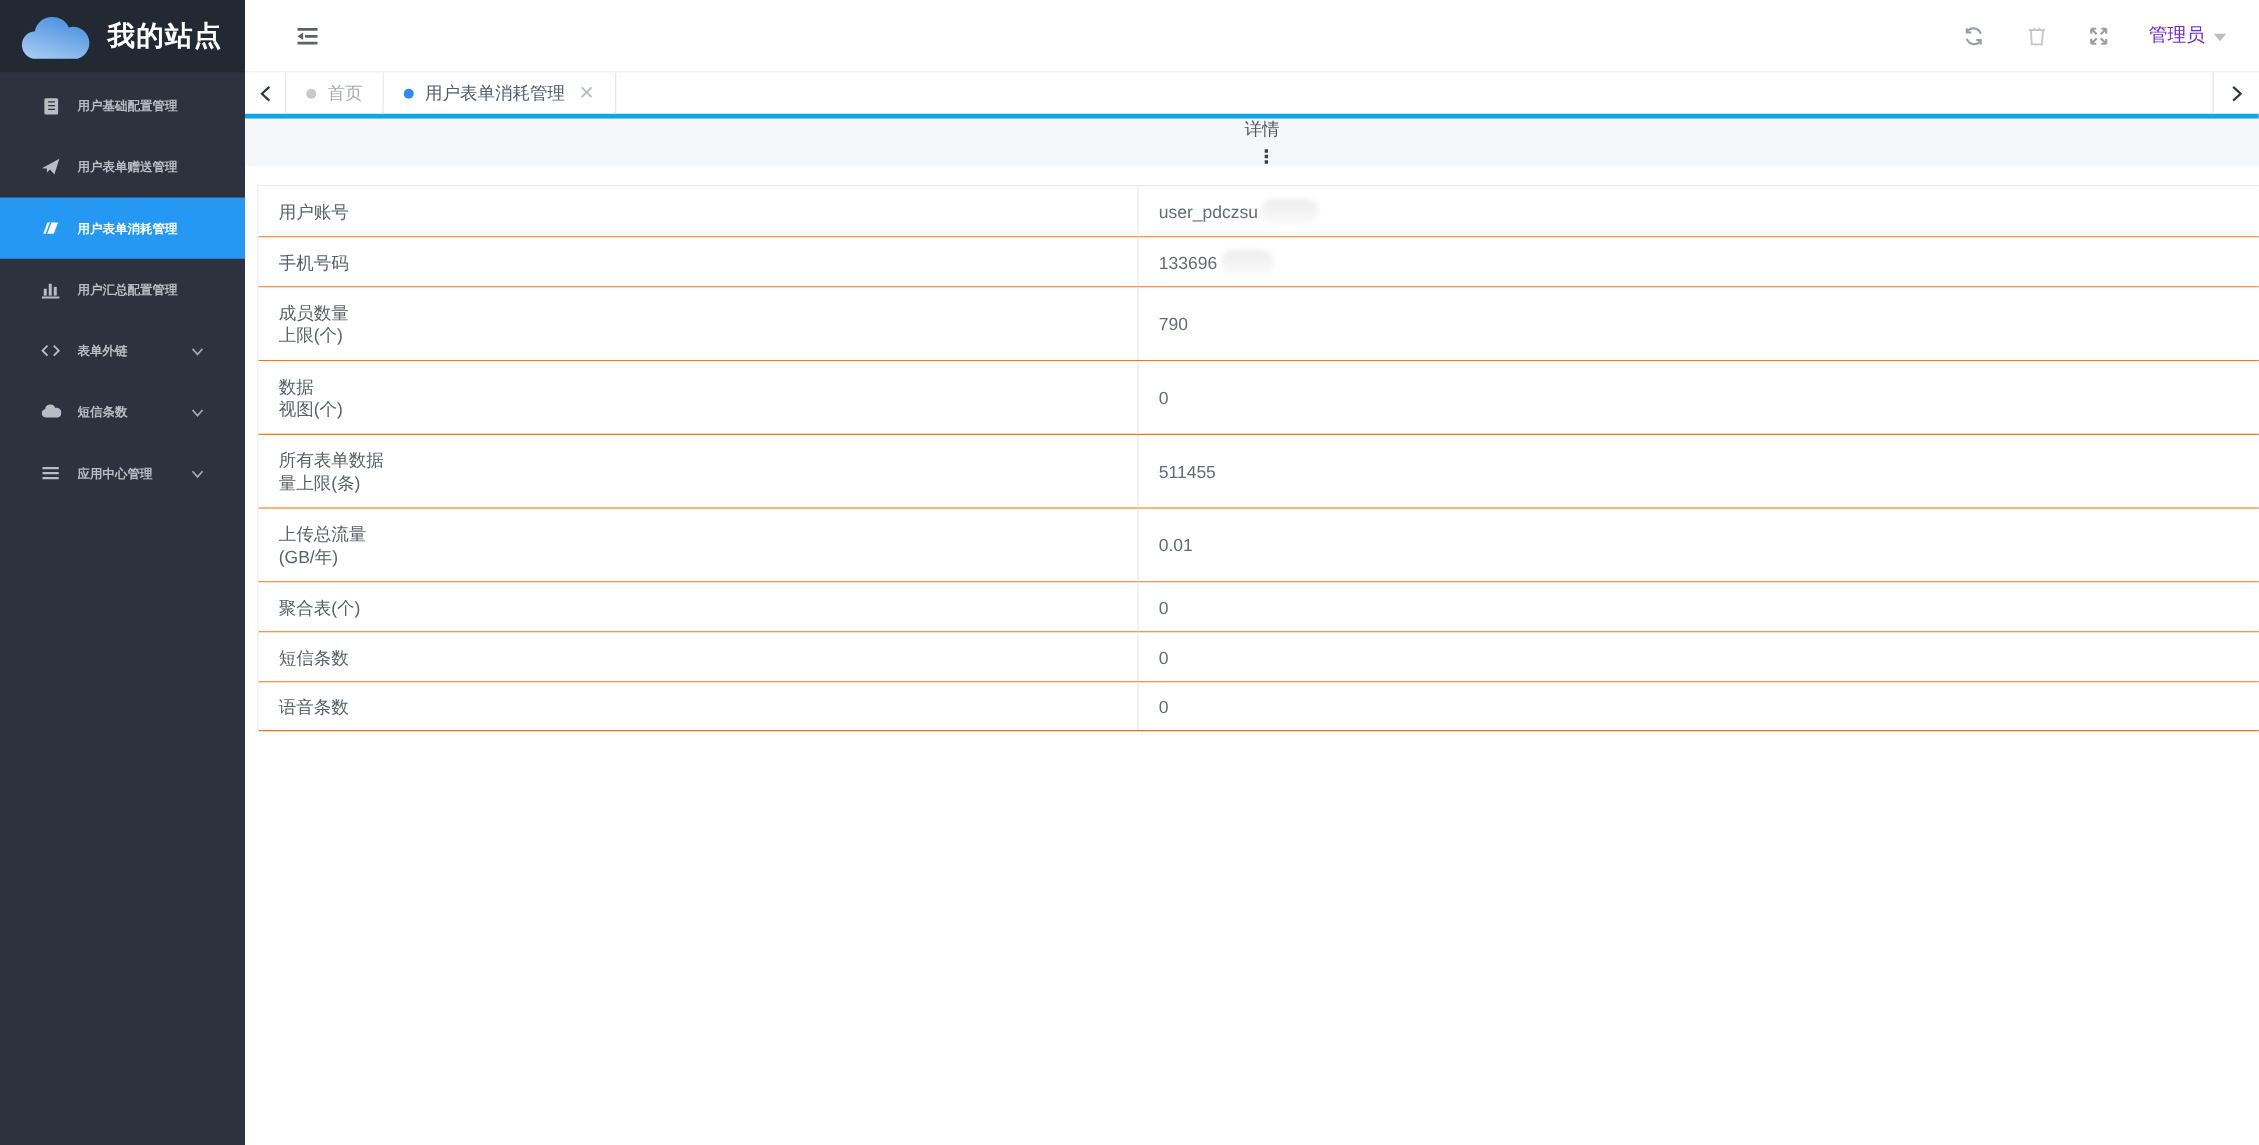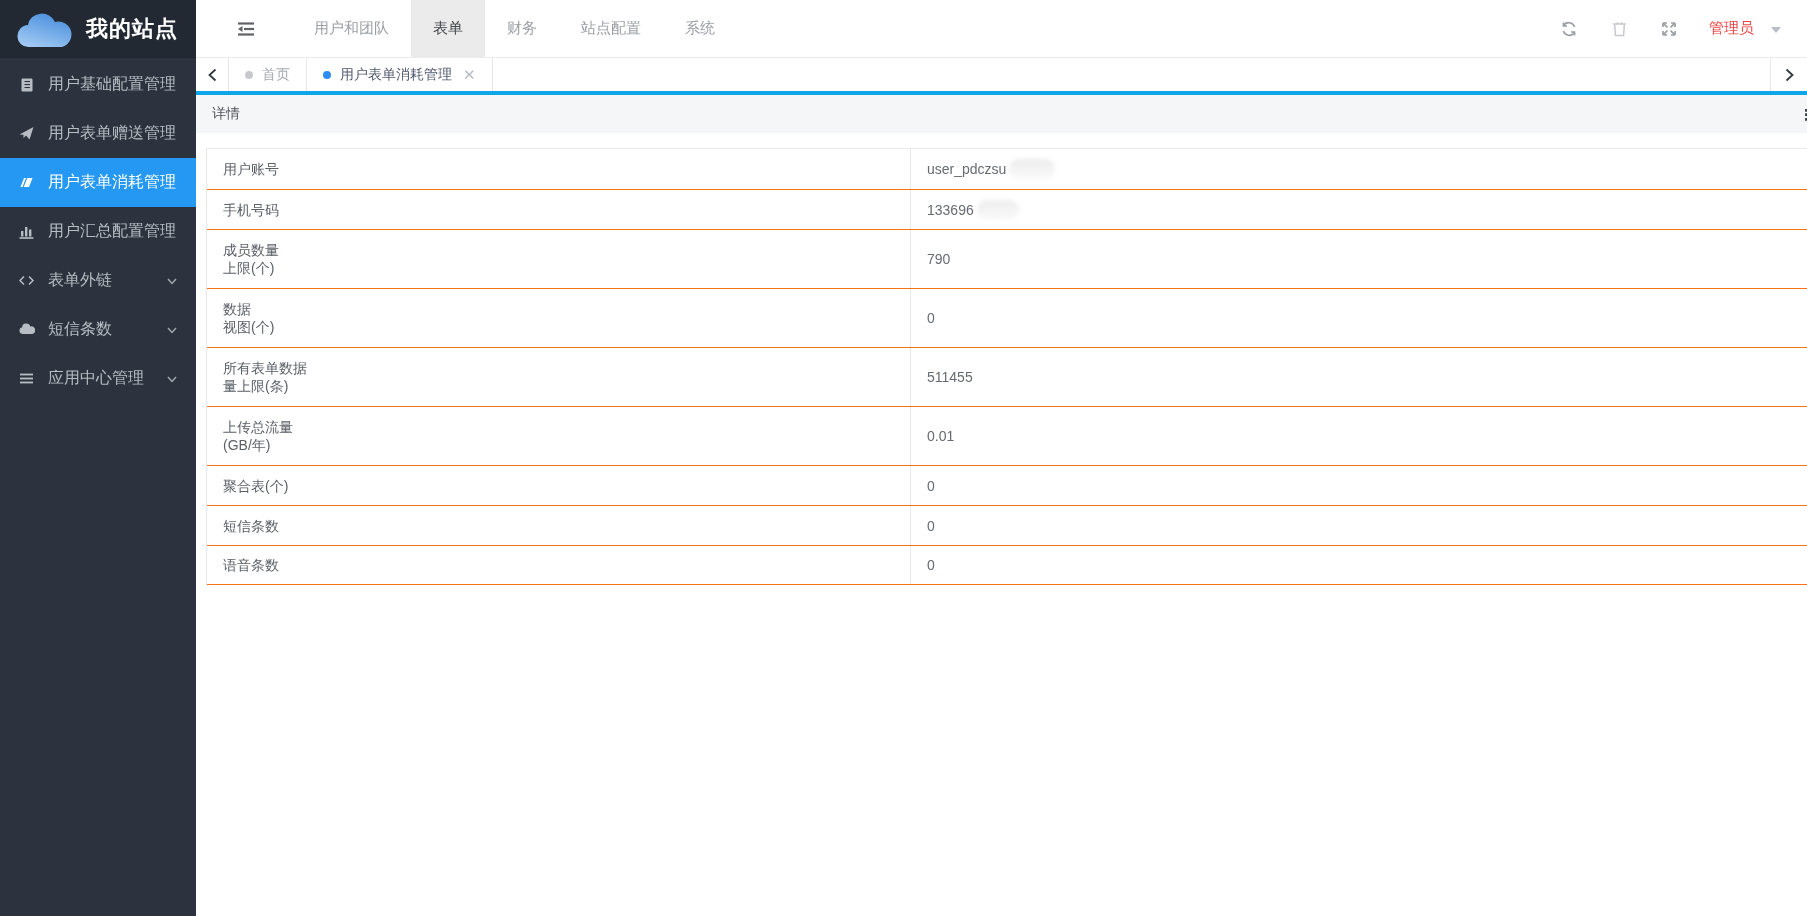--- a/index.html
+++ b/index.html
@@ -4,57 +4,57 @@
 <style>
   * { margin:0; padding:0; box-sizing:border-box; }
   html,body { width:1807px; height:916px; overflow:hidden; font-family:"Liberation Sans","DejaVu Sans",sans-serif; background:#fff; }
 
   
   .sidebar { position:absolute; left:0; top:0; width:196px; height:916px; background:#2c333e; z-index:5; }
   .logo { height:58px; background:#222933; display:flex; align-items:center; padding-left:14px; }
   .logo-cloud { width:58px; height:40px; flex:0 0 auto; }
   .logo-title { color:#fff; font-size:22px; font-weight:bold; margin-left:14px; letter-spacing:1px; }
   .menu { padding-top:2px; }
-  .menu-item { height:49px; display:flex; align-items:center; padding:0 18px; color:#b7bdc3; font-size:16px; cursor:pointer; }
+  .menu-item { height:49px; display:flex; align-items:center; padding:0 32px; color:#b7bdc3; font-size:10px; cursor:pointer;font-weight:bold; }
   .menu-item .mi-icon { width:17px; height:17px; flex:0 0 auto; margin-right:13px; display:flex; align-items:center; justify-content:center; }
   .menu-item .mi-label { flex:1 1 auto; white-space:nowrap; overflow:hidden; }
   .menu-item .mi-caret { width:12px; height:12px; flex:0 0 auto; opacity:.85; }
   .menu-item.active { background:#2598f3; color:#fff; }
   .menu-item svg { display:block; }
 
   
   .main { position:absolute; left:196px; top:0; right:0; bottom:0; background:#fff; }
 
   
   .topnav { height:58px; background:#fff; border-bottom:1px solid #ececec; display:flex; align-items:center; }
   .collapse-btn { margin-left:38px; width:24px; height:24px; display:flex; align-items:center; justify-content:center; cursor:pointer; }
   .nav-items { display:flex; height:100%; margin-left:34px; }
   .nav-item { height:100%; display:flex; align-items:center; padding:0 22px; font-size:15px; color:#9b9ea3; cursor:pointer; white-space:nowrap; }
   .nav-item.active { background:#ebebeb; color:#43474c; }
   .nav-right { margin-left:auto; display:flex; align-items:center; gap:30px; padding-right:26px; }
   .nav-tool { width:20px; height:20px; display:flex; align-items:center; justify-content:center; cursor:pointer; }
-  .admin { display:flex; align-items:center; gap:17px; color:#ef4444; font-size:15px; cursor:pointer; }
+  .admin { display:flex; align-items:center; gap:7px; color:#6d28d9; font-size:15px; cursor:pointer; }
   .admin-caret { width:0; height:0; border-left:5px solid transparent; border-right:5px solid transparent; border-top:6px solid #b9bec4; margin-top:2px; }
 
   
   .tabstrip { height:37px; background:#fff; border-bottom:4px solid #0ea5e9; display:flex; align-items:stretch; }
   .tab-arrow { width:33px; display:flex; align-items:center; justify-content:center; cursor:pointer; }
   .tab-arrow.left { border-right:1px solid #e8e8e8; }
   .tab-arrow.right { border-left:1px solid #e8e8e8; width:37px; }
   .tab { display:flex; align-items:center; gap:9px; padding:0 16px; border-right:1px solid #e8e8e8; font-size:14px; cursor:pointer; white-space:nowrap; }
   .tab .dot { width:8px; height:8px; border-radius:50%; }
   .tab.inactive { color:#a6a9ad; }
   .tab.inactive .dot { background:#c8c9cc; }
   .tab.active { color:#515a6e; }
   .tab.active .dot { background:#2d8cf0; }
   .tab-close { color:#b7bcc4; font-size:15px; margin-left:2px; cursor:pointer; line-height:1; }
   .tab-spacer { flex:1 1 auto; }
 
   
-  .detail-bar { height:38px; background:#f5f6f7; display:flex; align-items:center; justify-content:space-between; padding-left:16px; }
+  .detail-bar { height:38px; background:#f5f6f7; display:flex; align-items:center; justify-content:space-between; padding-left:16px;flex-direction:column; }
   .detail-title { font-size:14px; color:#51565e; }
   .detail-more { color:#3a3f45; font-size:15px; font-weight:bold; letter-spacing:0; margin-right:-7px; line-height:1; }
 
   
   .dtable { margin:15px 0 0 10px; width:calc(100% - 10px); border-top:1px solid #e9e9e9; border-left:1px solid #e9e9e9; }
   .drow { display:flex; border-bottom:1px solid #f97316; background:#fff; }
   .dlabel { width:704px; flex:0 0 auto; border-right:1px solid #e9e9e9; padding:0 16px; display:flex; flex-direction:column; justify-content:center; font-size:14px; color:#5a5f66; line-height:18px; }
   .dvalue { flex:1 1 auto; padding:0 16px; display:flex; align-items:center; font-size:14px; color:#666b71; }
   .h41 { height:41px; } .h40 { height:40px; } .h59 { height:59px; } .h39 { height:39px; }
   .redact { display:inline-block; height:20px; border-radius:10px; background:linear-gradient(180deg,#ededed,#fafafa); filter:blur(2px); margin-left:3px; }
@@ -167,27 +167,20 @@
 
   <div class="topnav">
     <div class="collapse-btn">
       <svg width="20" height="18" viewBox="0 0 20 18">
           <line x1="2" y1="3.5" x2="18" y2="3.5" stroke="#5f6368" stroke-width="2.2"></line>
           <line x1="8" y1="9" x2="18" y2="9" stroke="#5f6368" stroke-width="2.2"></line>
           <path d="M6.5 6 L2 9 L6.5 12 Z" fill="#5f6368"></path>
           <line x1="2" y1="14.5" x2="18" y2="14.5" stroke="#5f6368" stroke-width="2.2"></line>
         </svg>
     </div>
-    <div class="nav-items">
-      <div class="nav-item">用户和团队</div>
-      <div class="nav-item active">表单</div>
-      <div class="nav-item">财务</div>
-      <div class="nav-item">站点配置</div>
-      <div class="nav-item">系统</div>
-    </div>
     <div class="nav-right">
       <span class="nav-tool">
         <svg width="18" height="18" viewBox="0 0 18 18">
             <path d="M14.5 7 A6 6 0 0 0 3.6 5.6" fill="none" stroke="#9a9ea3" stroke-width="1.7"></path>
             <path d="M3.5 2.5 L3.5 6 L7 6" fill="none" stroke="#9a9ea3" stroke-width="1.7"></path>
             <path d="M3.5 11 A6 6 0 0 0 14.4 12.4" fill="none" stroke="#9a9ea3" stroke-width="1.7"></path>
             <path d="M14.5 15.5 L14.5 12 L11 12" fill="none" stroke="#9a9ea3" stroke-width="1.7"></path>
           </svg>
       </span>
       <span class="nav-tool">

